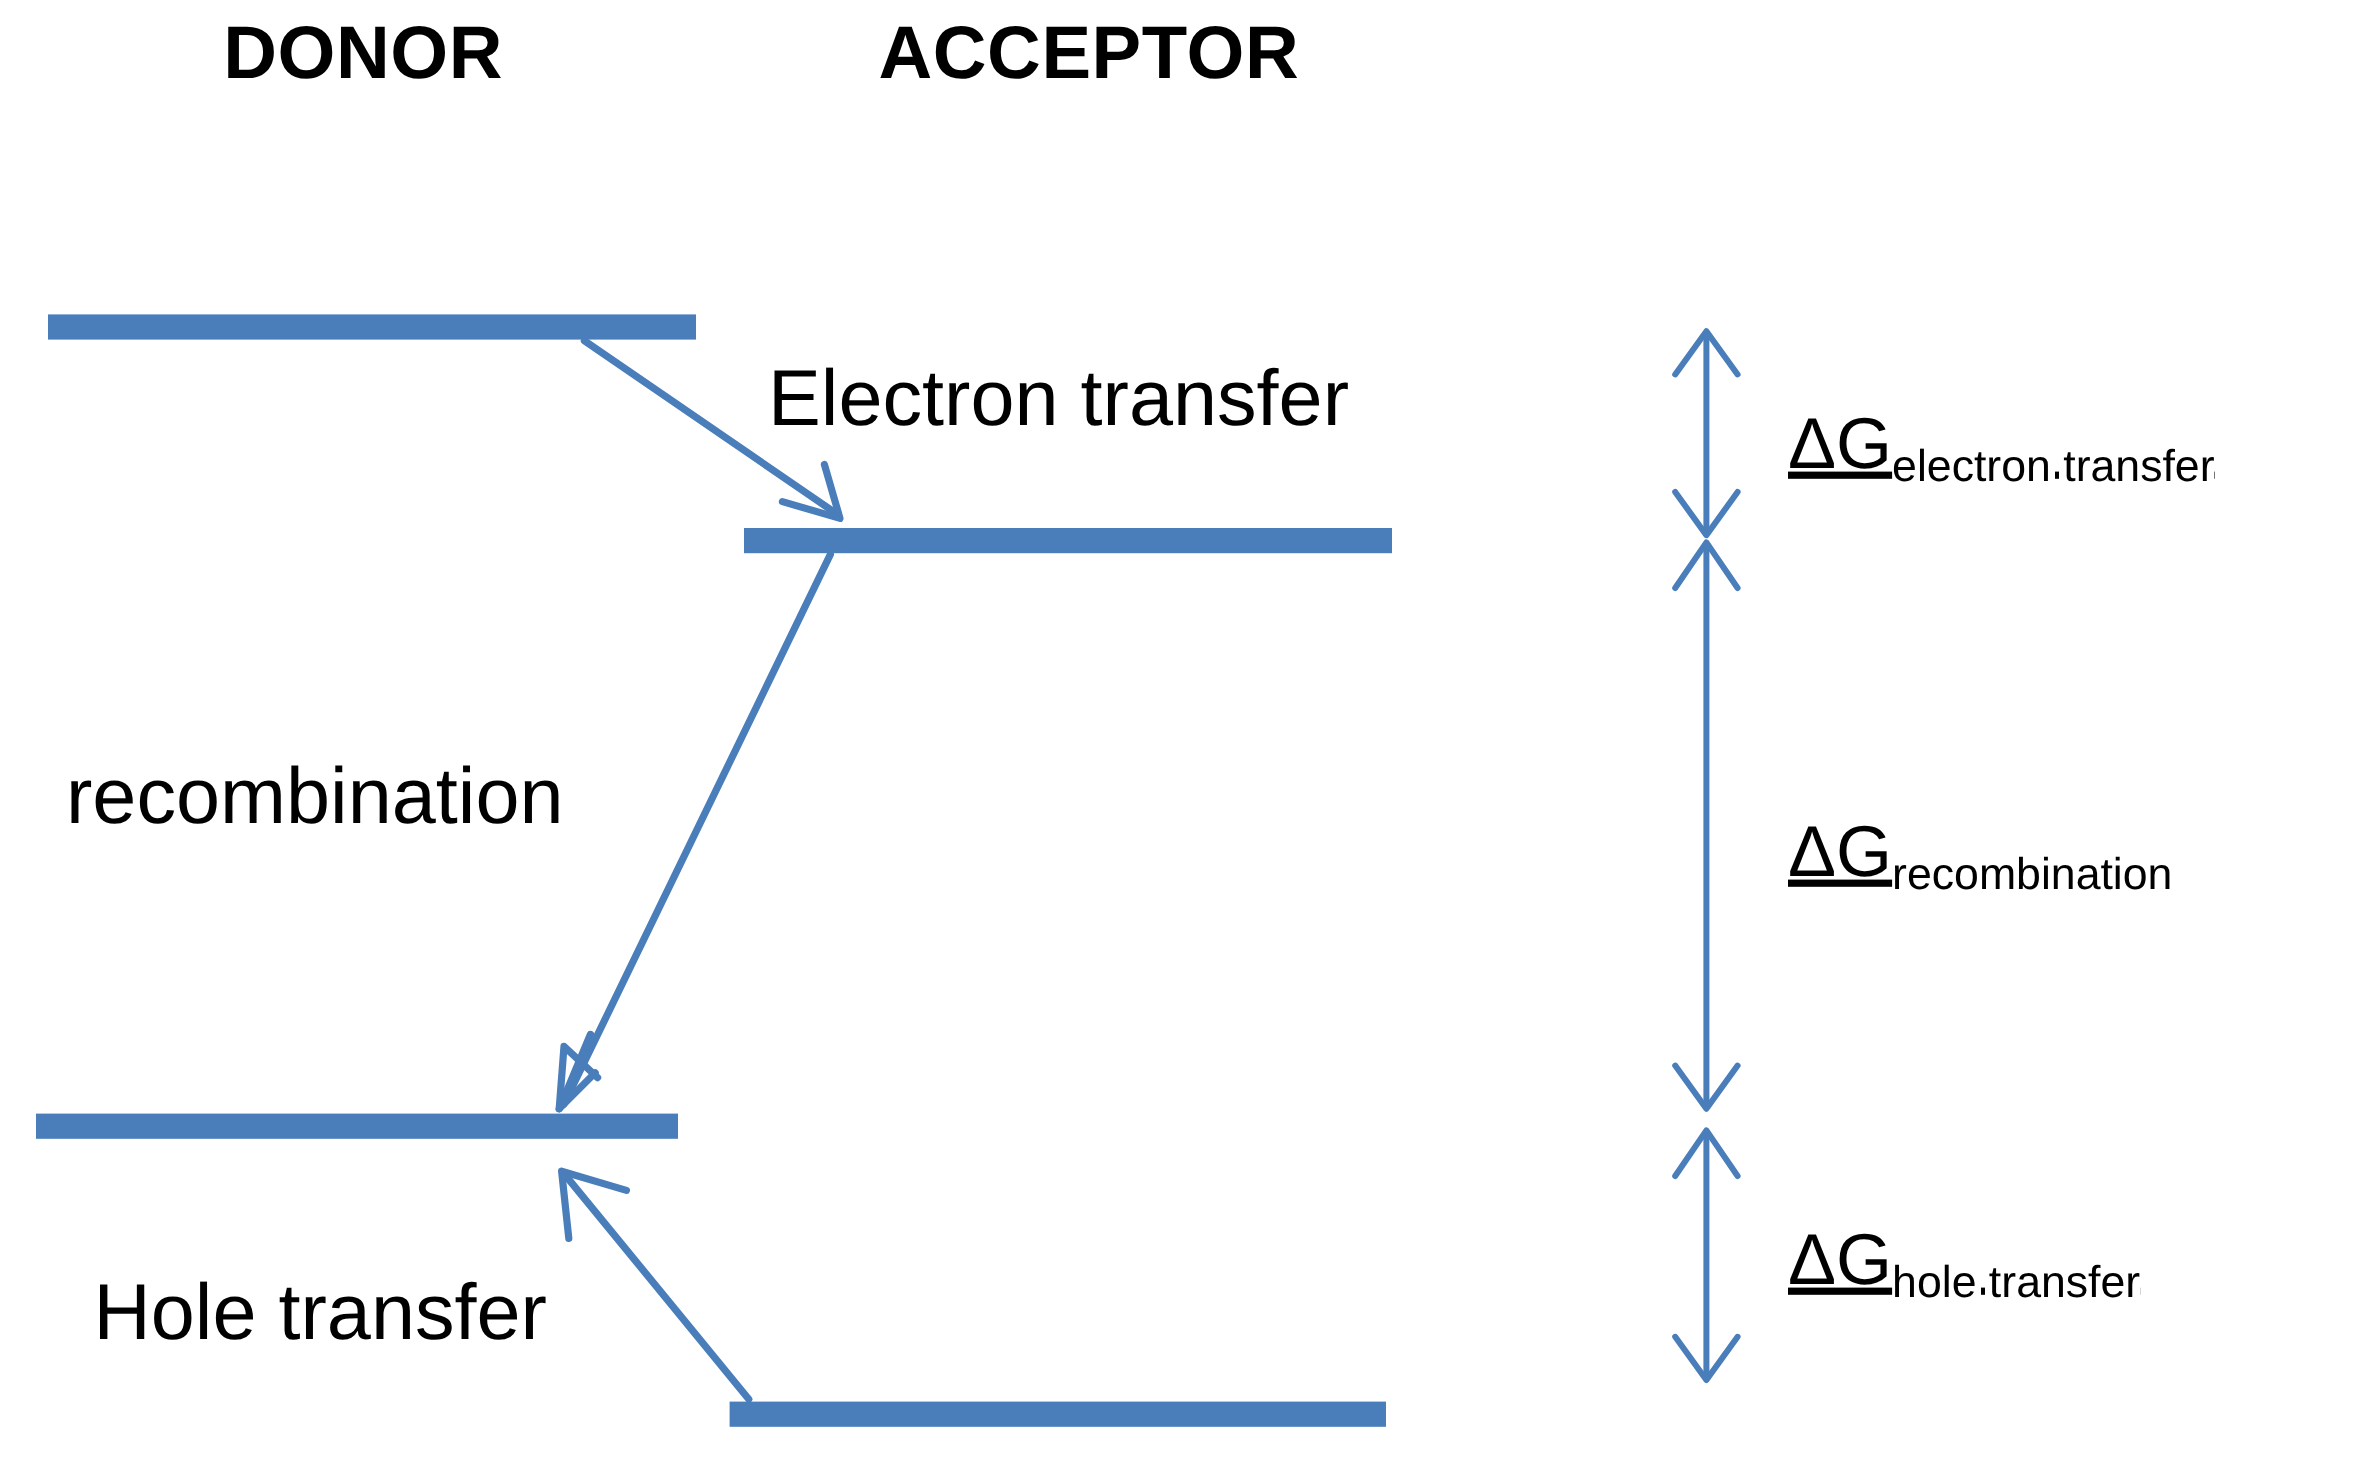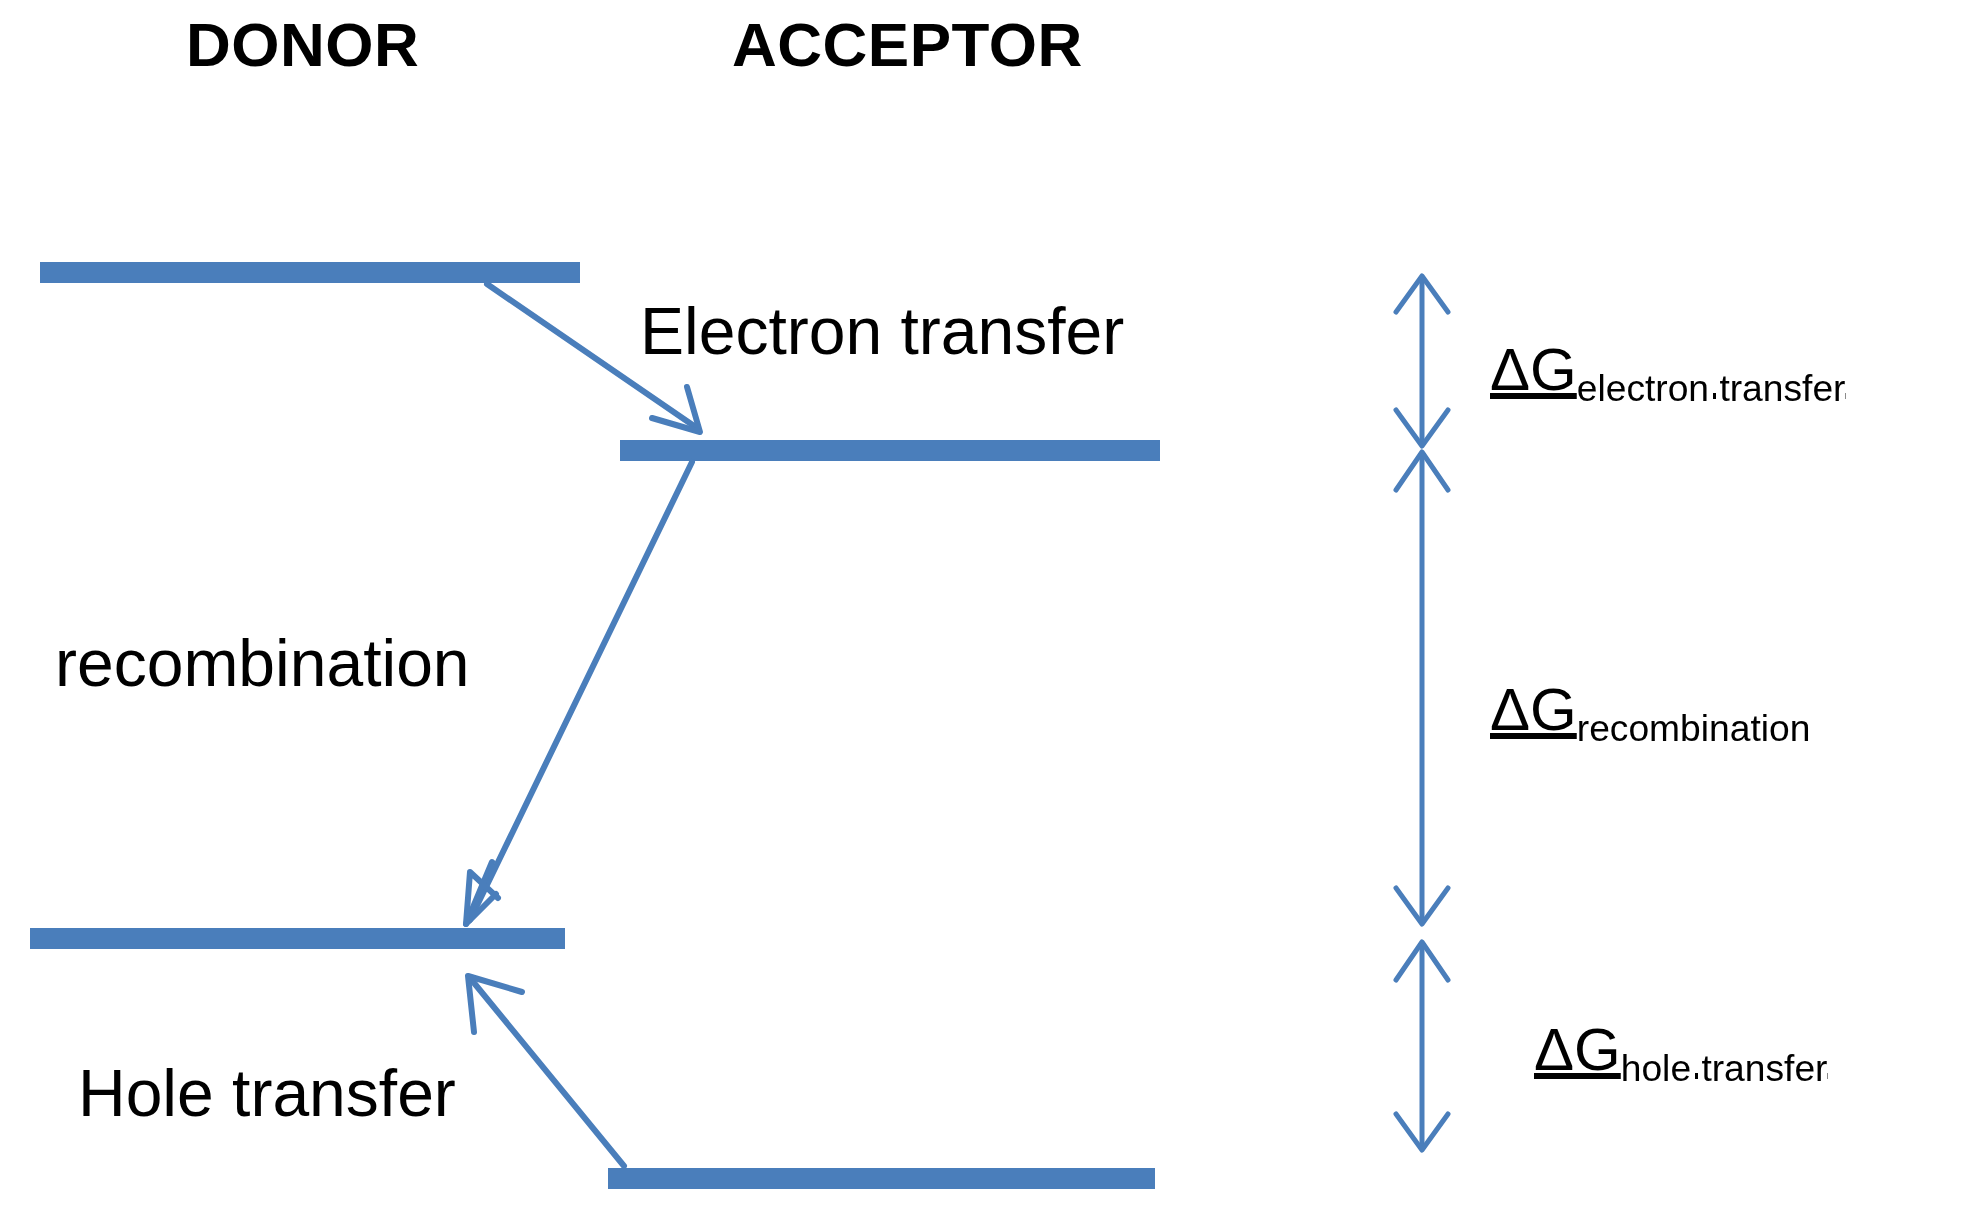--- a/index.html
+++ b/index.html
@@ -59,21 +59,21 @@
     text-decoration: underline;
   }
   .dg-label .sub {
     font-size: 0.62em;
     vertical-align: baseline;
     position: relative;
     top: 0.30em;
   }
   #dg-electron { left: 1490px; top: 340px; }
   #dg-recomb   { left: 1490px; top: 680px; }
-  #dg-hole     { left: 1490px; top: 1020px; margin-left: 44px; }
+  #dg-hole     { left: 1490px; top: 1020px; }
 
   svg#overlay {
     position: absolute;
     left: 0;
     top: 0;
     width: 1971px;
     height: 1219px;
     pointer-events: none;
   }
 </style>

